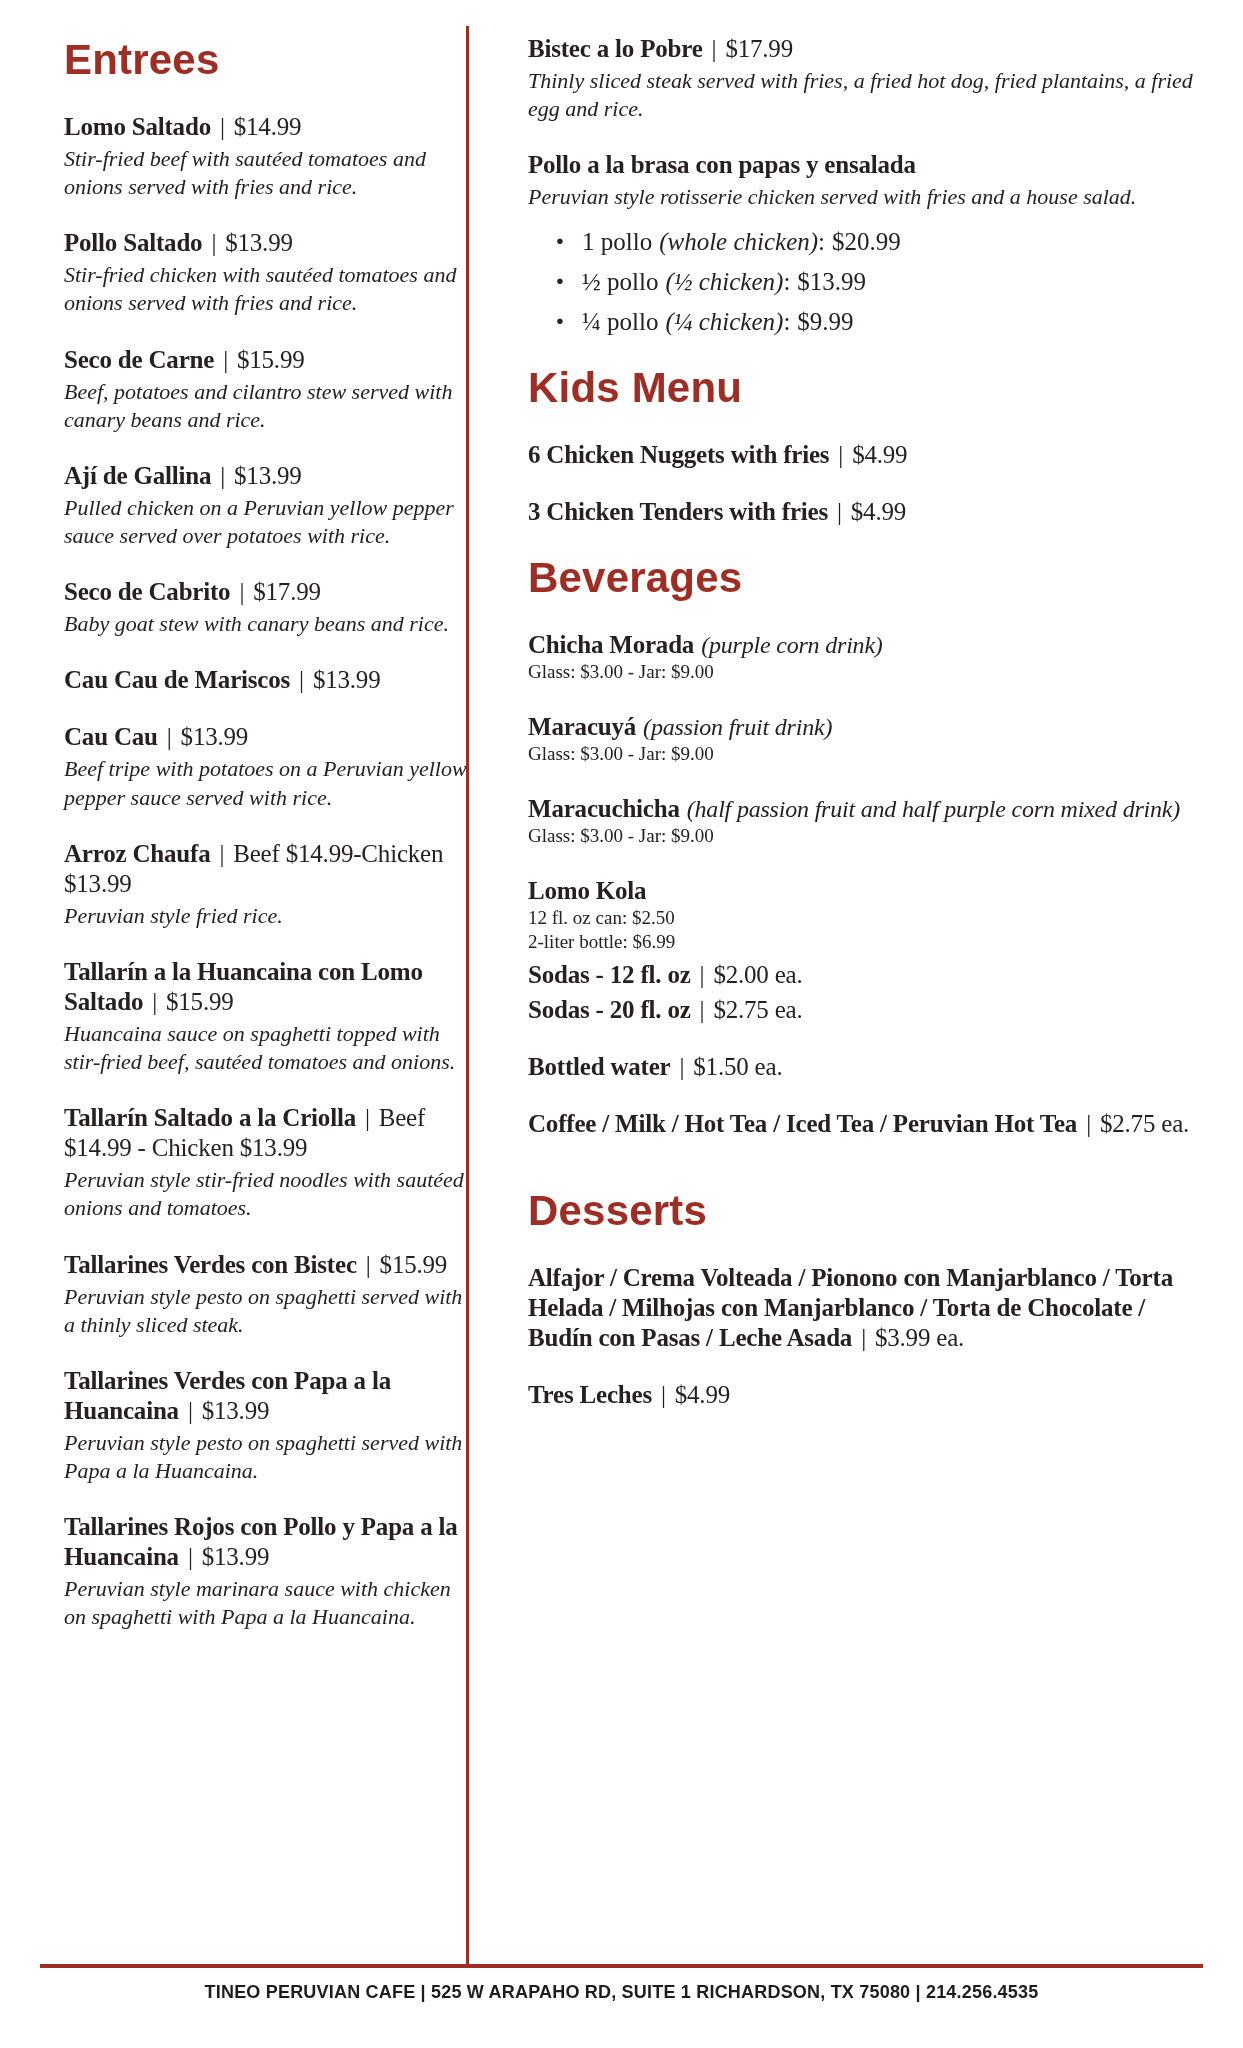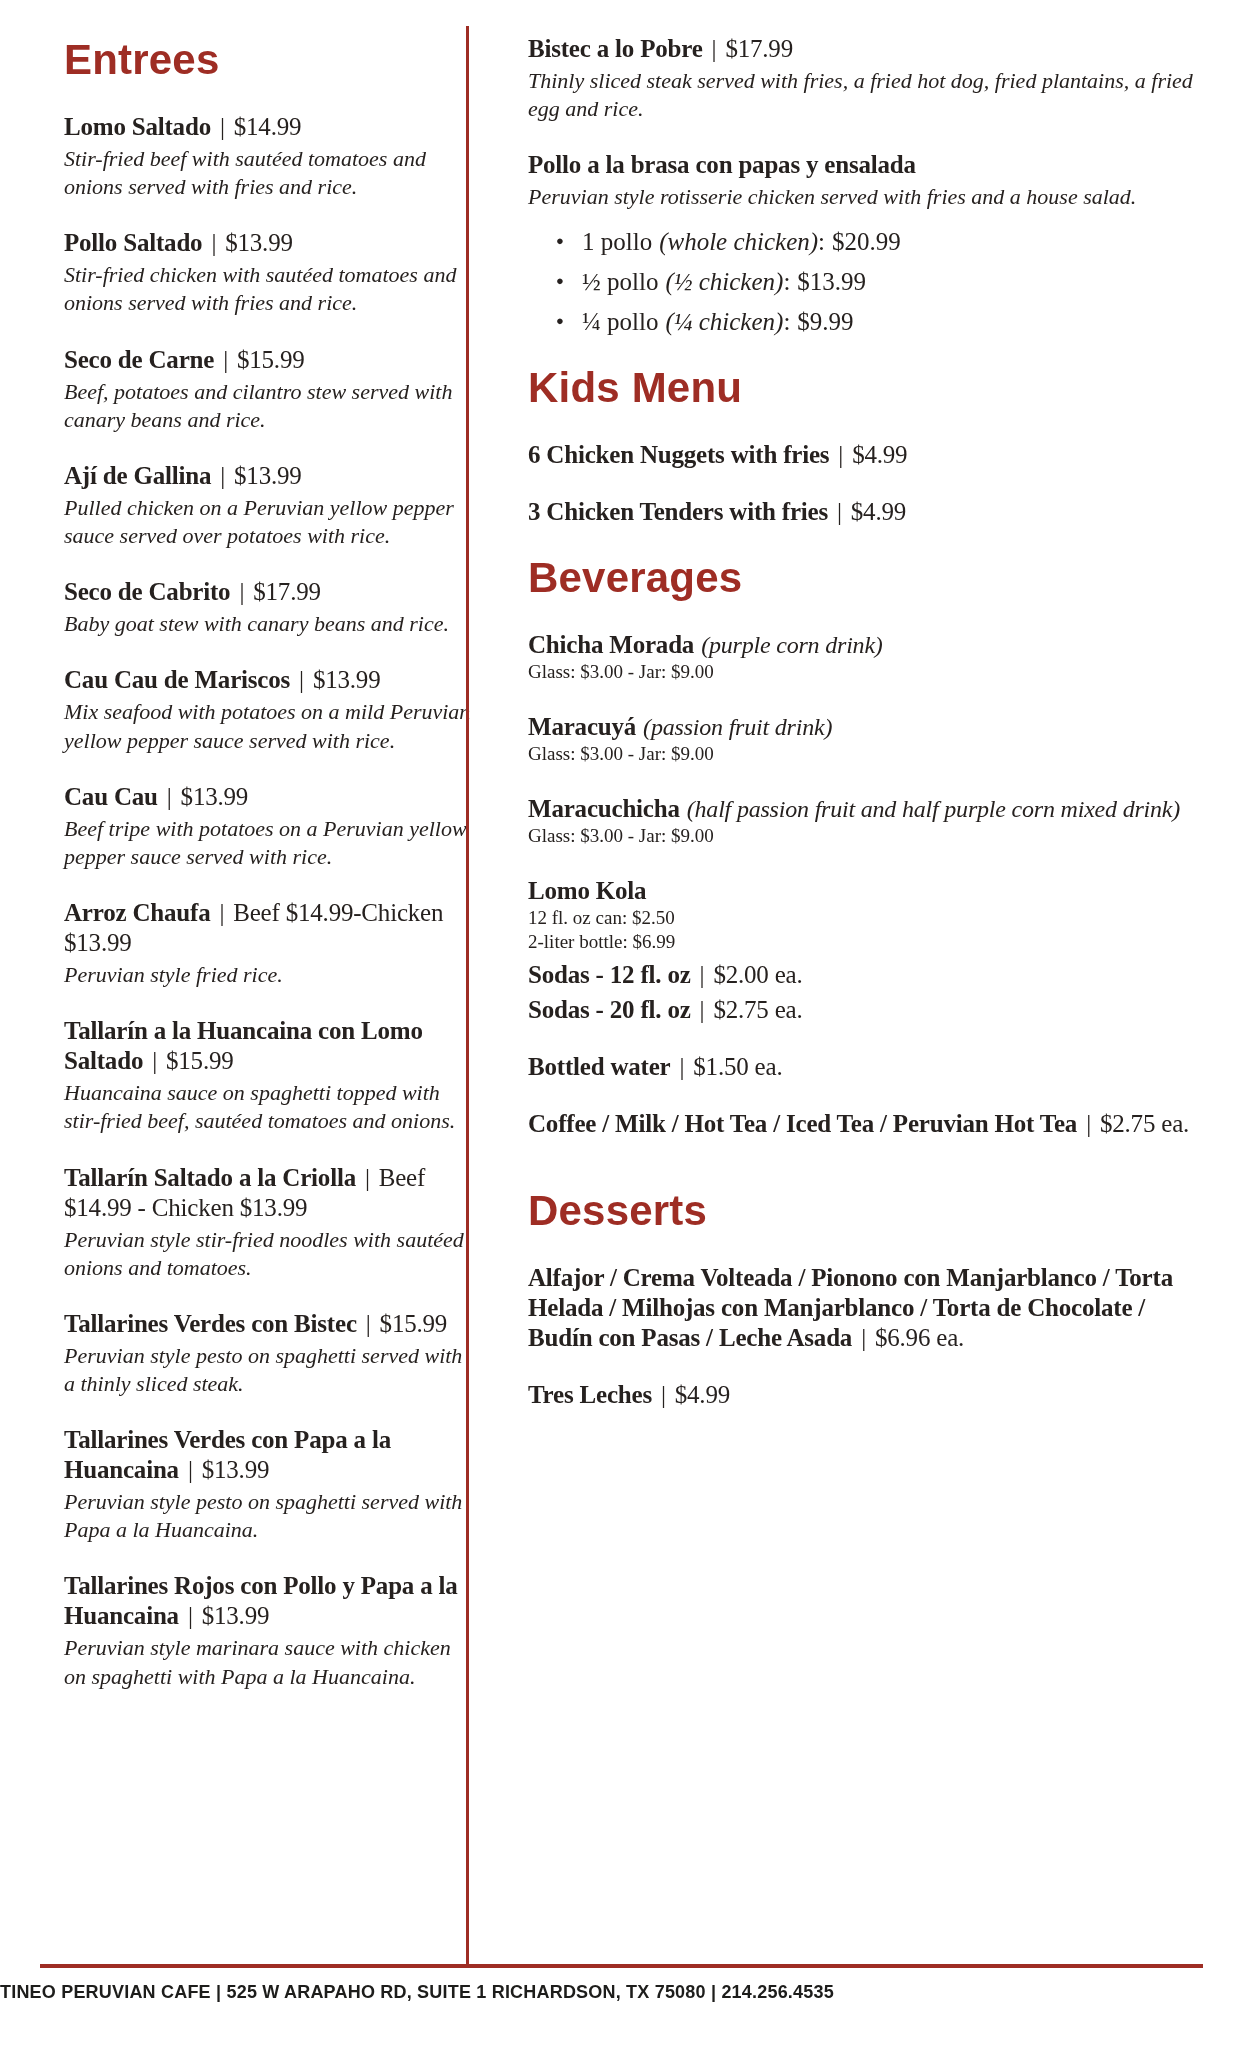--- a/index.html
+++ b/index.html
@@ -84,20 +84,21 @@
   .footer-rule {
     position: absolute;
     left: 40px; top: 1964px;
     width: 1163px; height: 4px;
     background: var(--accent);
   }
   .footer {
     position: absolute;
     left: 0; top: 1982px;
     width: 100%;
+    text-align: center;
     font-family: "Liberation Sans", sans-serif;
     font-size: 18px;
     font-weight: 700;
     color: #1d1d1b;
     letter-spacing: 0.2px;
   }
 </style>
 </head>
 <body>
 
@@ -121,21 +122,20 @@
         <div class="menu-item">
           <div class="item-head"><span class="item-name">Ají de Gallina</span><span class="item-sep">|</span><span class="item-price">$13.99</span></div>
           <div class="item-desc">Pulled chicken on a Peruvian yellow pepper sauce served over potatoes with rice.</div>
         </div>
         <div class="menu-item">
           <div class="item-head"><span class="item-name">Seco de Cabrito</span><span class="item-sep">|</span><span class="item-price">$17.99</span></div>
           <div class="item-desc">Baby goat stew with canary beans and rice.</div>
         </div>
         <div class="menu-item">
           <div class="item-head"><span class="item-name">Cau Cau de Mariscos</span><span class="item-sep">|</span><span class="item-price">$13.99</span></div>
-          <div class="item-desc">Mix seafood with potatoes on a mild Peruvian yellow pepper sauce served with rice.</div>
         </div>
         <div class="menu-item">
           <div class="item-head"><span class="item-name">Cau Cau</span><span class="item-sep">|</span><span class="item-price">$13.99</span></div>
           <div class="item-desc">Beef tripe with potatoes on a Peruvian yellow pepper sauce served with rice.</div>
         </div>
         <div class="menu-item">
           <div class="item-head"><span class="item-name">Arroz Chaufa</span><span class="item-sep">|</span><span class="item-price">Beef $14.99-Chicken $13.99</span></div>
           <div class="item-desc">Peruvian style fried rice.</div>
         </div>
         <div class="menu-item">
@@ -219,21 +219,21 @@
           <div class="item-head"><span class="item-name">Bottled water</span><span class="item-sep">|</span><span class="item-price">$1.50 ea.</span></div>
         </div>
         <div class="menu-item">
           <div class="item-head"><span class="item-name">Coffee / Milk / Hot Tea / Iced Tea / Peruvian Hot Tea</span><span class="item-sep">|</span><span class="item-price">$2.75 ea.</span></div>
         </div>
       </div>
 
     <h1 class="section-heading mt-lg">Desserts</h1>
     <div class="item-list">
         <div class="menu-item">
-          <div class="item-head"><span class="item-name">Alfajor / Crema Volteada / Pionono con Manjarblanco / Torta Helada / Milhojas con Manjarblanco / Torta de Chocolate / Budín con Pasas / Leche Asada</span><span class="item-sep">|</span><span class="item-price">$6.96 ea.</span></div>
+          <div class="item-head"><span class="item-name">Alfajor / Crema Volteada / Pionono con Manjarblanco / Torta Helada / Milhojas con Manjarblanco / Torta de Chocolate / Budín con Pasas / Leche Asada</span><span class="item-sep">|</span><span class="item-price">$3.99 ea.</span></div>
         </div>
         <div class="menu-item">
           <div class="item-head"><span class="item-name">Tres Leches</span><span class="item-sep">|</span><span class="item-price">$4.99</span></div>
         </div>
       </div>
   </div>
 
   <div class="footer-rule"></div>
   <div class="footer">TINEO PERUVIAN CAFE | 525 W ARAPAHO RD, SUITE 1 RICHARDSON, TX 75080 | 214.256.4535</div>
 

